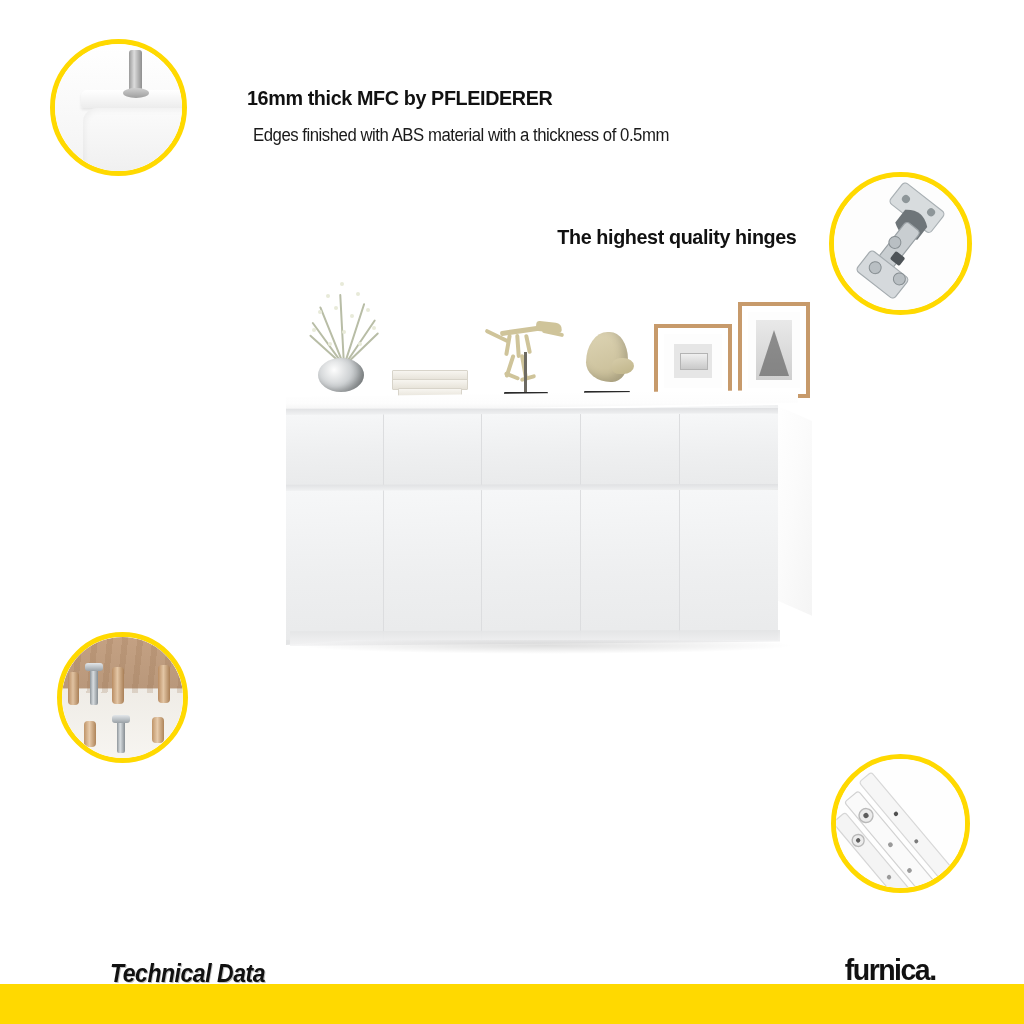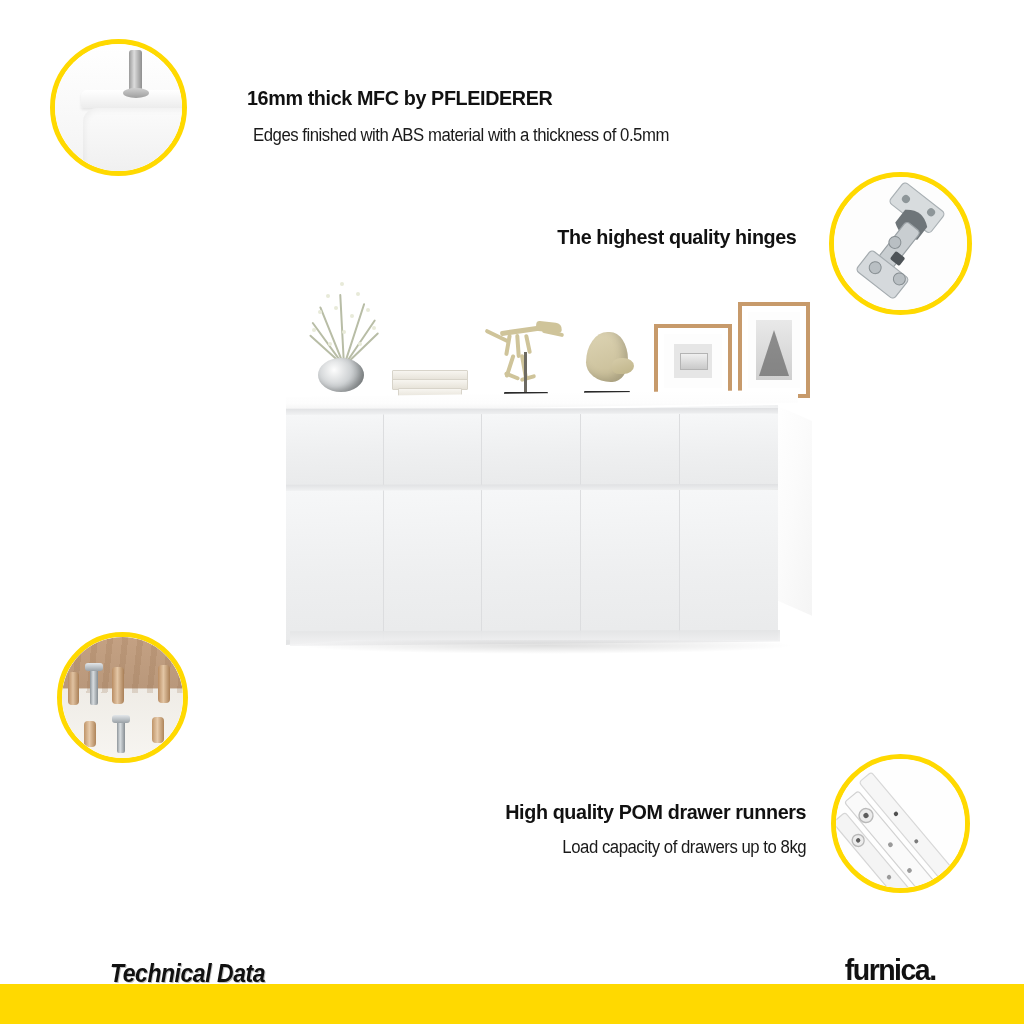--- a/index.html
+++ b/index.html
@@ -331,22 +331,18 @@
           <circle cx="26" cy="48" r="2.2" fill="#5d5d5d"></circle>
           <circle cx="72" cy="52" r="2.2" fill="#4f4f4f"></circle>
           <circle cx="70" cy="86" r="2" fill="#7a7a7a"></circle>
           <circle cx="48" cy="72" r="2.4" fill="#9a9a9a"></circle>
           <circle cx="46" cy="104" r="2.4" fill="#9a9a9a"></circle>
           <circle cx="26" cy="96" r="2.2" fill="#9a9a9a"></circle>
         </g>
       </svg>
     </div>
   </div>
-  <div class="block ta-r" style="left:316px;top:800px;width:490px;">
-    <div class="hd r" style="display:inline-block;">High quality POM drawer runners</div>
-    <div class="sub r" style="display:inline-block;margin-top:12px;">Load capacity of drawers up to 8kg</div>
-  </div>
 
   <div class="footbar"></div>
   <div class="techdata">Technical Data</div>
   <div class="brand">furnica.</div>
 
 </div>
 
 </body></html>

